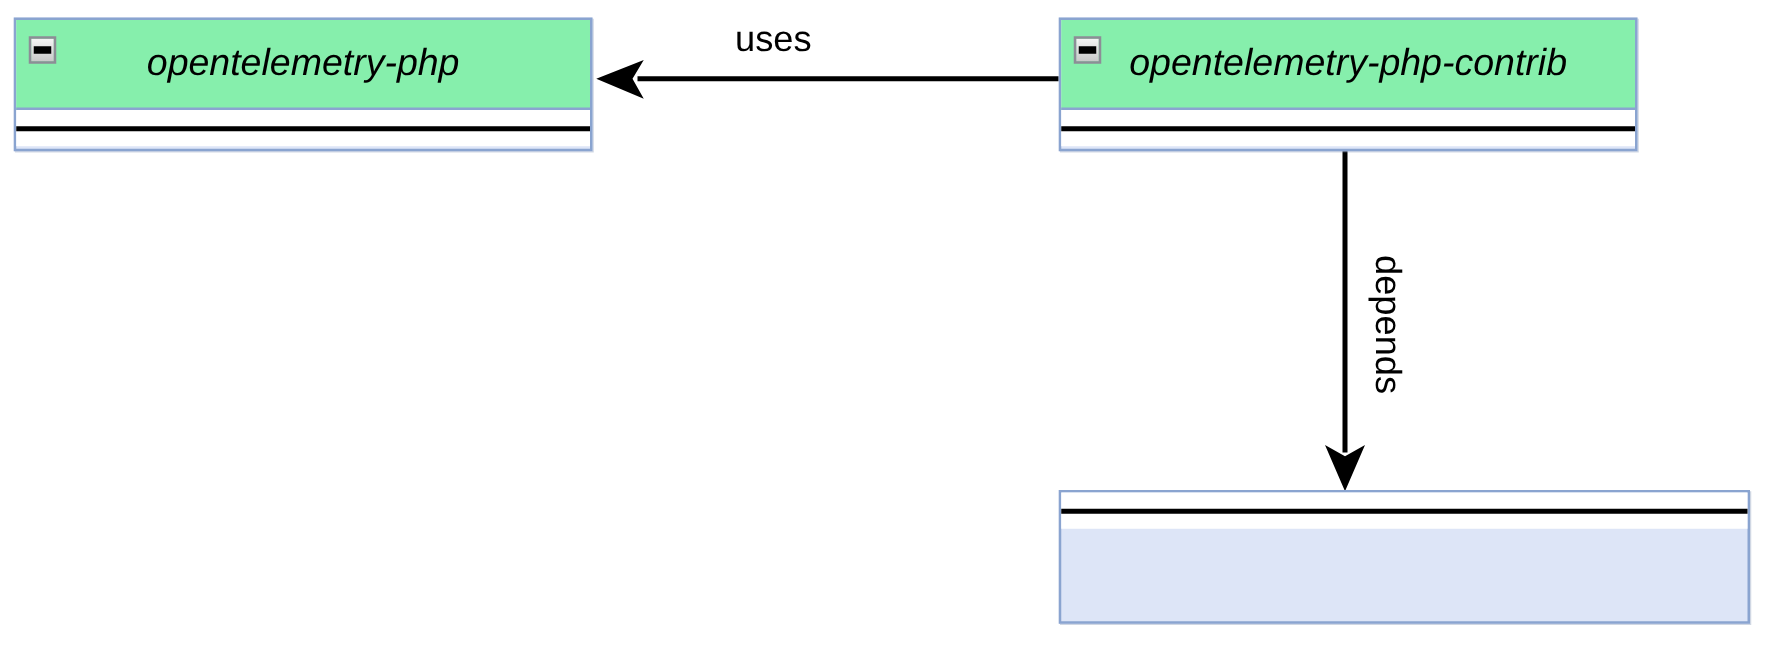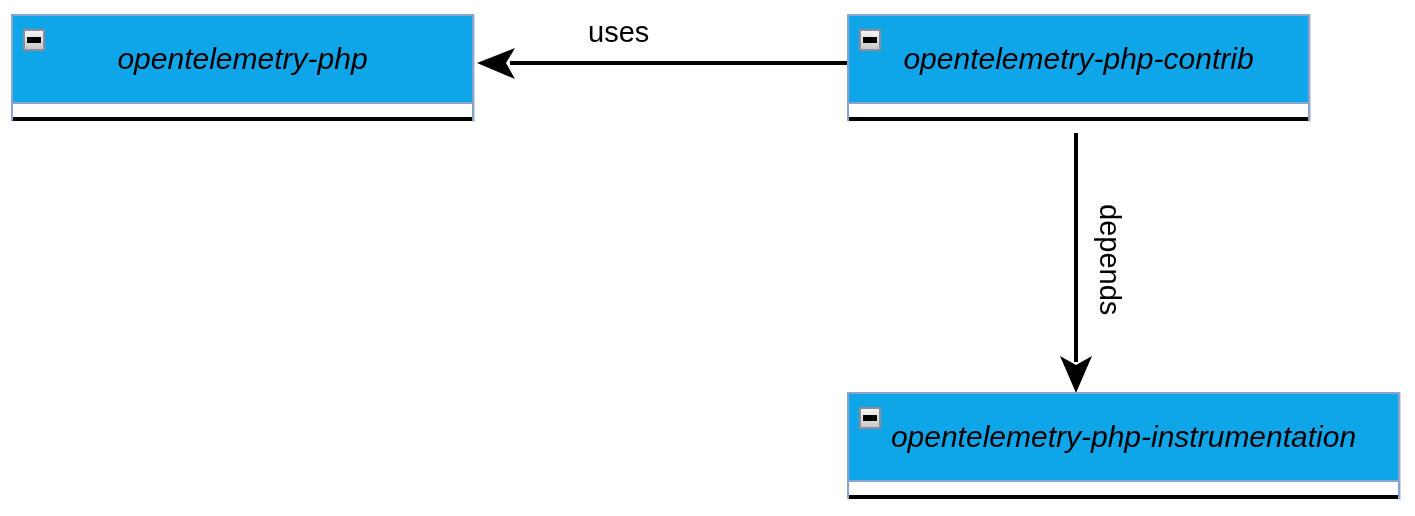--- a/index.html
+++ b/index.html
@@ -24,23 +24,23 @@
   .uml-box {
     position: absolute;
     box-sizing: border-box;
     border: 2px solid #8aa4d0;
     background: #dde5f7;
     box-shadow: 1px 1px 0 rgba(120,140,175,0.35);
   }
   .uml-header {
     position: relative;
     box-sizing: border-box;
-    height: 88px;
+    height: 72px;
     border-bottom: 2px solid #8aa4d0;
-    background: #0ea5e9;
+    background: #86efac;
     display: flex;
     align-items: center;
     justify-content: center;
     overflow: visible;
   }
   .uml-title {
     font-style: italic;
     font-weight: 400;
     color: #000000;
     white-space: nowrap;
@@ -158,22 +158,18 @@
     <div class="uml-header">
       <span class="collapse-icon"></span>
       <span class="uml-title" style="font-size:30px;">opentelemetry-php-contrib</span>
     </div>
     <div class="uml-body">
       <div class="uml-body-rule"></div>
     </div>
   </div>
 
   <div class="uml-box" style="left:847px; top:392px; width:553px; height:107px;">
-    <div class="uml-header">
-      <span class="collapse-icon"></span>
-      <span class="uml-title" style="font-size:30px;">opentelemetry-php-instrumentation</span>
-    </div>
     <div class="uml-body">
       <div class="uml-body-rule"></div>
     </div>
   </div>
 
 </div>
 
 </body></html>

